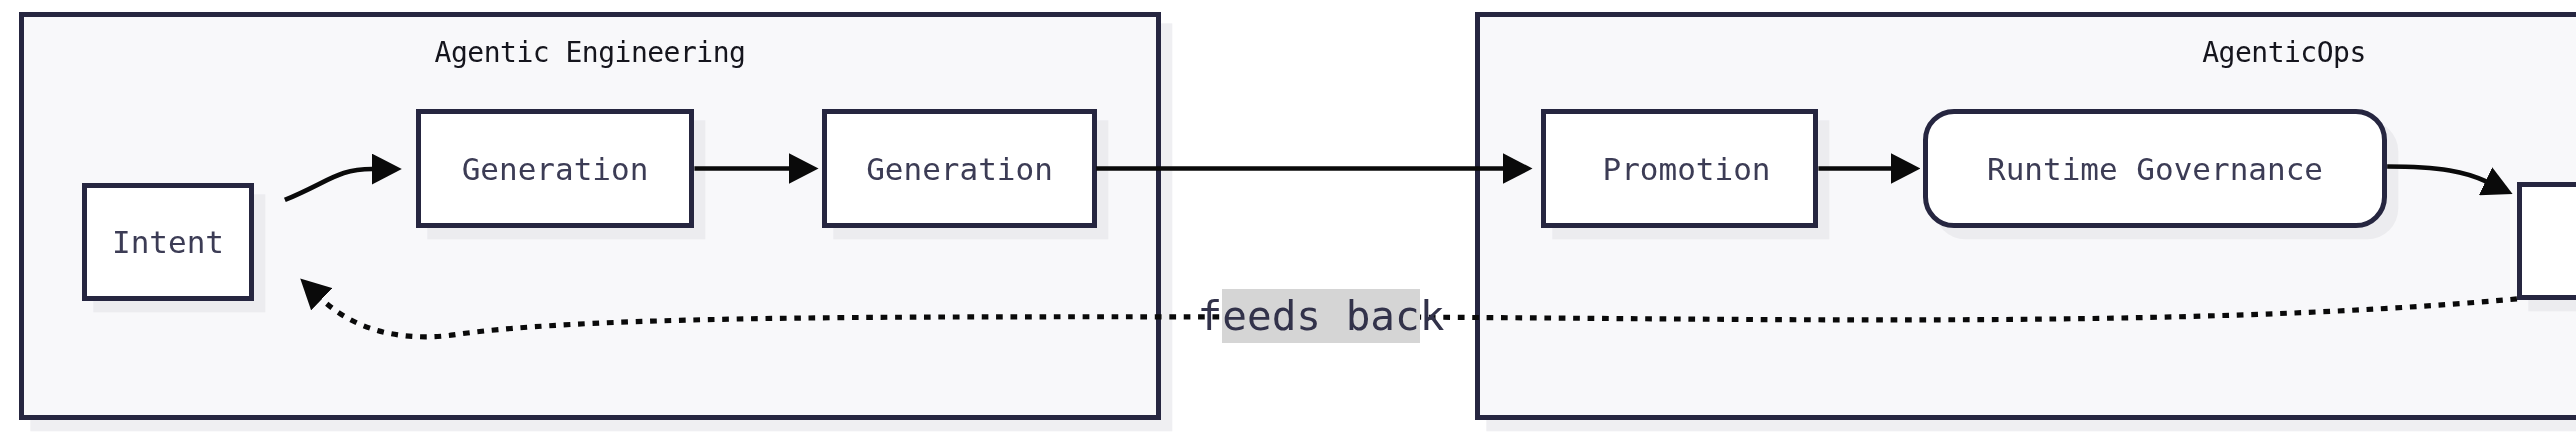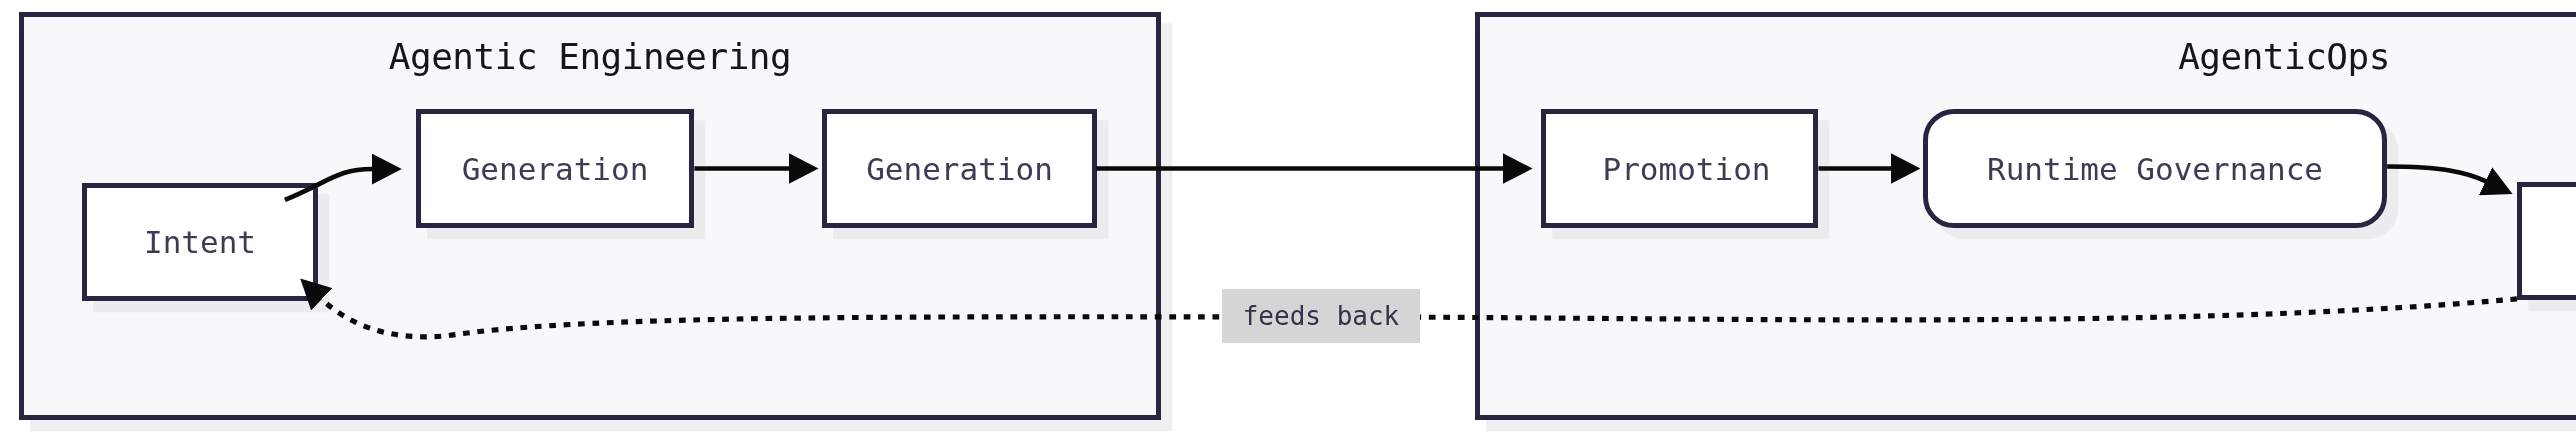--- a/index.html
+++ b/index.html
@@ -30,55 +30,55 @@
     background:var(--cluster-fill);
     border:5.2px solid var(--cluster-border);
     box-shadow:11.3px 11.3px 0 var(--cluster-shadow);
   }
   #cluster-left{left:19px;top:12.4px;width:1142px;height:408px;}
   #cluster-right{left:1475px;top:12.4px;width:1618px;height:408px;}
   .cluster-title{
     position:absolute;
     left:0;top:18.5px;width:100%;
     text-align:center;
-    font-size:36px;
+    font-size:28px;
     font-weight:500;
     color:var(--title-text);
     letter-spacing:-0.5px;
   }
   .node{
     position:absolute;
     box-sizing:border-box;
     background:var(--node-fill);
     border:5.2px solid var(--node-border);
     box-shadow:11.3px 11.3px 0 var(--node-shadow);
     display:flex;align-items:center;justify-content:center;
     font-size:31px;
     color:var(--node-text);
     white-space:nowrap;
   }
-  #node-intent{left:82px;top:183px;width:236px;height:118px;text-align:right;}
+  #node-intent{left:82px;top:183px;width:172px;height:118px;text-align:right;}
   #node-generation{left:416px;top:109px;width:278px;height:119px;}
   #node-evaluation{left:822px;top:109px;width:275px;height:119px;}
   #node-promotion{left:1541px;top:109px;width:277px;height:119px;padding-left:14px;}
   #node-runtime-governance{left:1923px;top:109px;width:464px;height:119px;border-radius:31px;}
   #node-knowledge-compression{left:2517px;top:182px;width:511px;height:118px;}
   #edge-layer{
     position:absolute;left:0;top:0;width:3114px;height:437px;
     pointer-events:none;
   }
   .edge{stroke:var(--arrow);fill:none;stroke-width:9;}
   .edge.dotted{stroke-width:10;stroke-dasharray:13 15;}
   .arrowhead{fill:var(--arrow);}
   .edge-label{
     position:absolute;
     left:1222px;top:289px;width:198px;height:54px;
     background:var(--label-bg);
     color:var(--label-text);
-    font-size:26px;
+    font-size:41px;
     display:flex;align-items:center;justify-content:center;
     white-space:nowrap;
   }
 </style>
 </head>
 <body>
 
 <div id="canvas">
 
   <div class="cluster" id="cluster-left">

